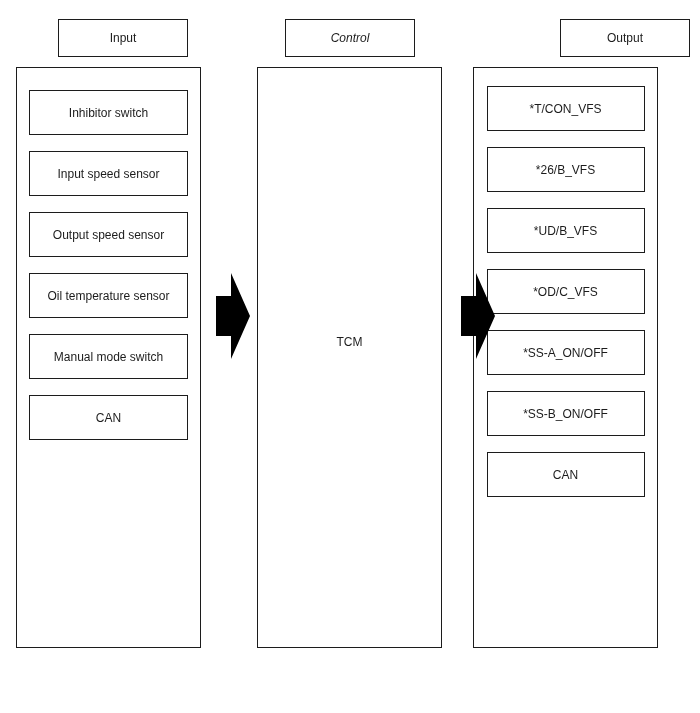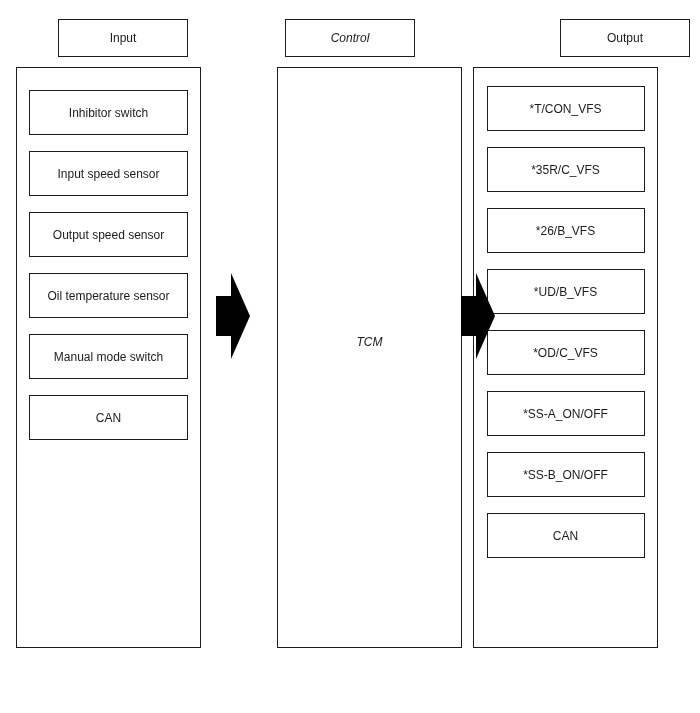--- a/index.html
+++ b/index.html
@@ -21,21 +21,21 @@
     display:flex;align-items:center;justify-content:center;
   }
   #input-header{left:44px;margin-left:14px;}
   #control-header{left:285px;font-style:italic;}
   #output-header{left:532px;margin-left:28px;}
   .container{
     position:absolute;top:67px;height:581px;width:185px;
     border:1.5px solid var(--border);box-sizing:border-box;background:var(--bg);
   }
   #input-container{left:16px;}
-  #control-container{left:277px;font-style:italic;}
+  #control-container{left:257px;}
   #output-container{left:473px;}
   .items{
     display:flex;flex-direction:column;align-items:center;gap:16px;
   }
   #input-container .items{padding-top:22px;}
   #output-container .items{padding-top:18px;}
   .item-box{
     width:159px;height:45px;border:1.5px solid var(--border);
     box-sizing:border-box;background:var(--bg);flex:0 0 auto;
     display:flex;align-items:center;justify-content:center;
@@ -94,23 +94,20 @@
   <div class="container" id="control-container">
     <div class="tcm-label">TCM</div>
   </div>
 
   <div class="container" id="output-container">
     <div class="items" id="output-items">
         <div class="item-box">
           <span>*T/CON_VFS</span>
         </div>
         <div class="item-box">
-          <span>*35R/C_VFS</span>
-        </div>
-        <div class="item-box">
           <span>*26/B_VFS</span>
         </div>
         <div class="item-box">
           <span>*UD/B_VFS</span>
         </div>
         <div class="item-box">
           <span>*OD/C_VFS</span>
         </div>
         <div class="item-box">
           <span>*SS-A_ON/OFF</span>

